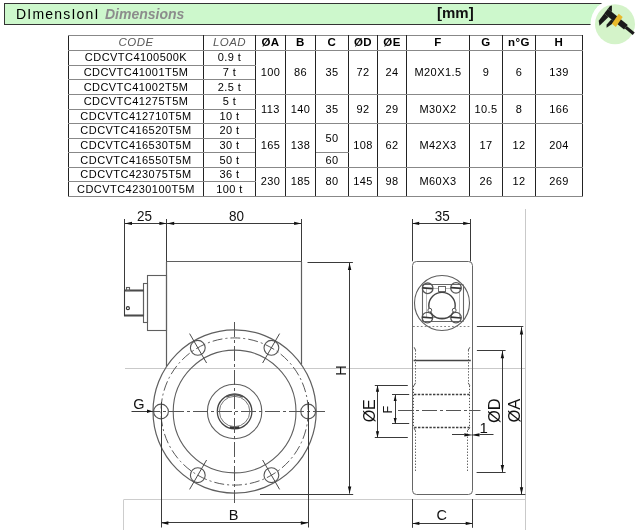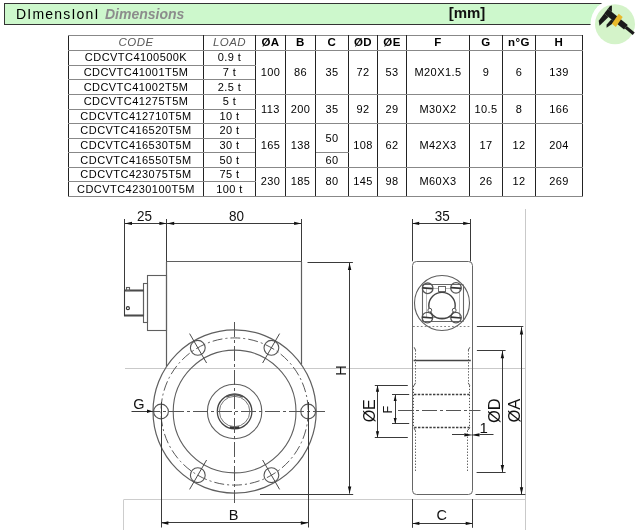--- a/index.html
+++ b/index.html
@@ -14,21 +14,21 @@
 </style>
 </head>
 <body>
 
 <div class="abs" style="left:4px;top:3px;width:618px;height:22px;background:#cdf8cc;border:1.5px solid #333;box-sizing:border-box;"></div>
 
 <div class="abs" style="left:16px;top:5.5px;font-size:14px;font-weight:normal;color:#000;letter-spacing:1.2px;">DImensIonI</div>
 
 <div class="abs" style="left:105px;top:5.5px;font-size:14px;font-weight:bold;font-style:italic;color:#8c8c8c;">Dimensions</div>
 
-<div class="abs" style="left:437px;top:4px;width:60px;text-align:center;font-size:15px;font-weight:bold;color:#111;">[mm]</div>
+<div class="abs" style="left:437px;top:4px;width:60px;font-size:15px;font-weight:bold;color:#111;">[mm]</div>
 
 <svg class="abs" style="left:588px;top:0px;" width="52" height="50" viewBox="0 0 52 50">
   <circle cx="27.5" cy="24" r="25" fill="#ffffff"></circle>
   <circle cx="27" cy="24.2" r="20" fill="#d4f3c9"></circle>
   <g transform="translate(30.2,21.2) rotate(39) scale(0.93)">
     <polygon points="-17,-3.4 10.5,-3.4 10.5,3 -17,3" fill="#1a1a1a"></polygon>
     <rect x="10.5" y="-1.7" width="11" height="3.4" fill="#1a1a1a"></rect>
     <polygon points="-17,-3.4 -11.5,-3.4 -15.8,-8.8 -17.2,-7.2" fill="#1a1a1a"></polygon>
     <polygon points="-16.8,3 -11,3 -12.6,16.4 -16.6,12.8" fill="#1a1a1a"></polygon>
     <polygon points="-7,3 -2.2,3 -5.2,13.4 -7.4,10.8" fill="#1a1a1a"></polygon>
@@ -64,39 +64,39 @@
         <td class="hb">n°G</td>
         <td class="hb">H</td>
   </tr>
   <tr class="g">
     <td>CDCVTC4100500K</td>
         <td>0.9 t</td>
         <td rowspan="3">100</td>
         <td rowspan="3">86</td>
         <td rowspan="3">35</td>
         <td rowspan="3">72</td>
-        <td rowspan="3">53</td>
+        <td rowspan="3">24</td>
         <td rowspan="3">M20X1.5</td>
         <td rowspan="3">9</td>
         <td rowspan="3">6</td>
         <td rowspan="3">139</td>
   </tr>
   <tr>
         <td>CDCVTC41001T5M</td>
         <td>7 t</td>
       </tr>
   <tr>
         <td>CDCVTC41002T5M</td>
         <td>2.5 t</td>
       </tr>
   <tr class="g">
     <td>CDCVTC41275T5M</td>
         <td>5 t</td>
         <td rowspan="2">113</td>
-        <td rowspan="2">200</td>
+        <td rowspan="2">140</td>
         <td rowspan="2">35</td>
         <td rowspan="2">92</td>
         <td rowspan="2">29</td>
         <td rowspan="2">M30X2</td>
         <td rowspan="2">10.5</td>
         <td rowspan="2">8</td>
         <td rowspan="2">166</td>
   </tr>
   <tr>
         <td>CDCVTC412710T5M</td>
@@ -119,21 +119,21 @@
         <td>CDCVTC416530T5M</td>
         <td>30 t</td>
       </tr>
   <tr>
         <td>CDCVTC416550T5M</td>
         <td>50 t</td>
         <td>60</td>
       </tr>
   <tr class="g">
     <td>CDCVTC423075T5M</td>
-        <td>75 t</td>
+        <td>36 t</td>
         <td rowspan="2">230</td>
         <td rowspan="2">185</td>
         <td rowspan="2">80</td>
         <td rowspan="2">145</td>
         <td rowspan="2">98</td>
         <td rowspan="2">M60X3</td>
         <td rowspan="2">26</td>
         <td rowspan="2">12</td>
         <td rowspan="2">269</td>
   </tr>

